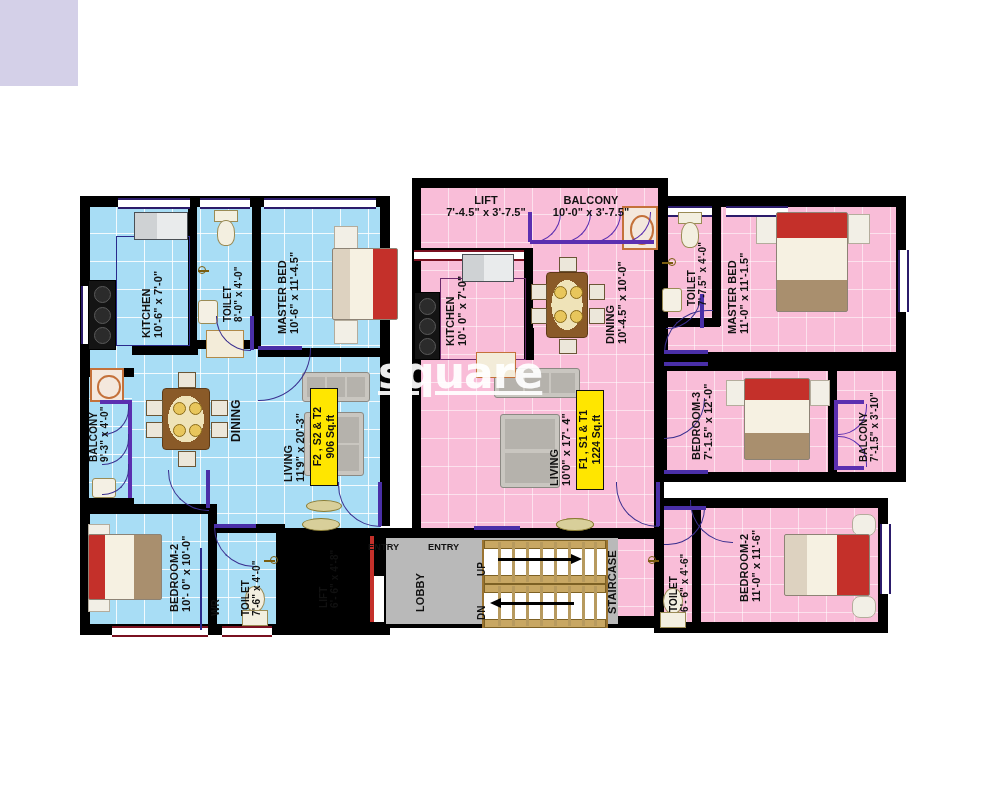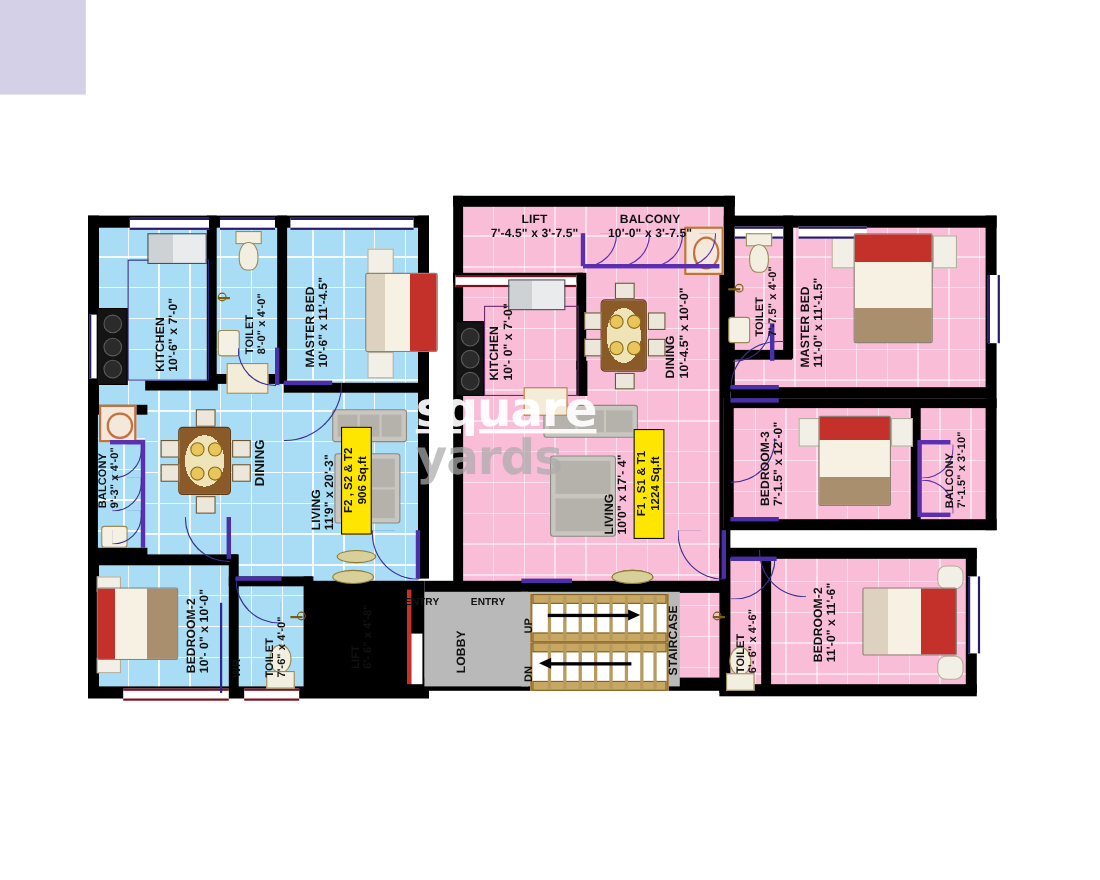--- a/index.html
+++ b/index.html
@@ -531,16 +531,15 @@
   <div class="lbl vert s10" style="left:476px;top:620px;">
     <span class="n">DN</span>
   </div>
   <div class="lbl vert s11" style="left:606px;top:614px;">
     <span class="n">STAIRCASE</span>
   </div>
   <div class="ellipse" style="left:556px;top:518px;width:36px;height:11px;"></div>
 
   <div id="wm">
     <div class="w1">square</div>
-    <div class="w2">yards</div>
   </div>
 
 </div>
 
 </body></html>

